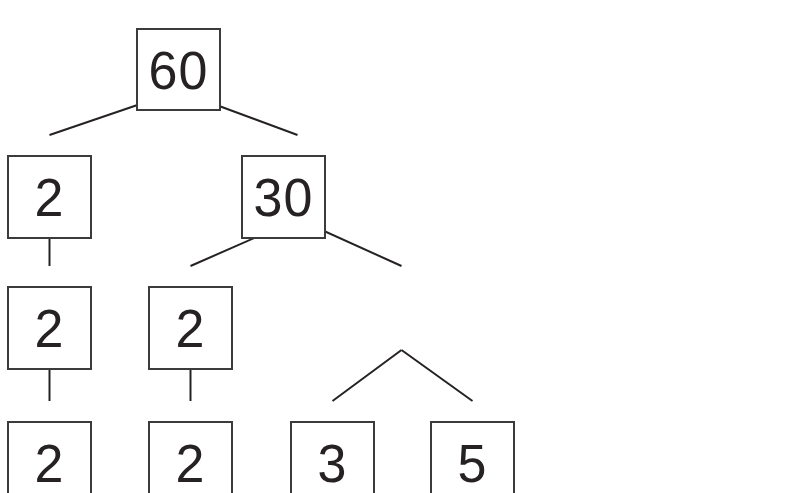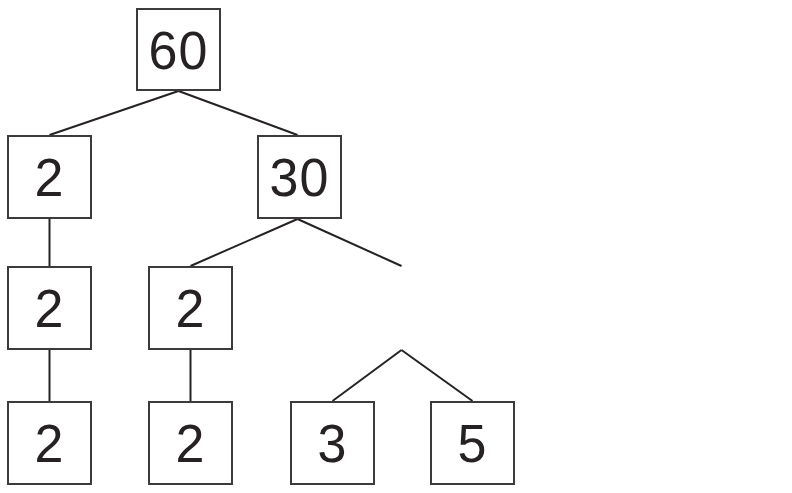--- a/index.html
+++ b/index.html
@@ -24,20 +24,21 @@
     pointer-events: none;
   }
   .tree-node {
     position: absolute;
     box-sizing: border-box;
     border: 2px solid #0ea5e9;
     background: #ffffff;
     display: flex;
     align-items: center;
     justify-content: center;
+    margin-top: 20px;
   }
   .tree-node .node-label {
     font-size: 52px;
     font-weight: 400;
     letter-spacing: 1px;
     color: #262223;
     line-height: 1;
     transform: scaleY(1.04);
   }
 </style>
@@ -57,21 +58,21 @@
       <line x1="401.5" y1="350" x2="332.5" y2="401" stroke="#262223" stroke-width="2"></line>
       <line x1="401.5" y1="350" x2="472.5" y2="401" stroke="#262223" stroke-width="2"></line>
     </svg>
 
   <div class="tree-node" style="left: 136px; top: 8px; width: 85px; height: 83px; border-color: rgb(59, 59, 59); color: rgb(38, 34, 35);">
     <span class="node-label">60</span>
   </div>
   <div class="tree-node" style="left: 7px; top: 135px; width: 85px; height: 84px; border-color: rgb(59, 59, 59); color: rgb(38, 34, 35);">
     <span class="node-label">2</span>
   </div>
-  <div class="tree-node" style="left: 257px; top: 135px; width: 85px; height: 84px; border-color: rgb(59, 59, 59); color: rgb(38, 34, 35);">
+  <div class="tree-node" style="left: 241px; top: 135px; width: 85px; height: 84px; border-color: rgb(59, 59, 59); color: rgb(38, 34, 35);">
     <span class="node-label">30</span>
   </div>
   <div class="tree-node" style="left: 7px; top: 266px; width: 85px; height: 84px; border-color: rgb(59, 59, 59); color: rgb(38, 34, 35);">
     <span class="node-label">2</span>
   </div>
   <div class="tree-node" style="left: 148px; top: 266px; width: 85px; height: 84px; border-color: rgb(59, 59, 59); color: rgb(38, 34, 35);">
     <span class="node-label">2</span>
   </div>
   <div class="tree-node" style="left: 7px; top: 401px; width: 85px; height: 84px; border-color: rgb(59, 59, 59); color: rgb(38, 34, 35);">
     <span class="node-label">2</span>

